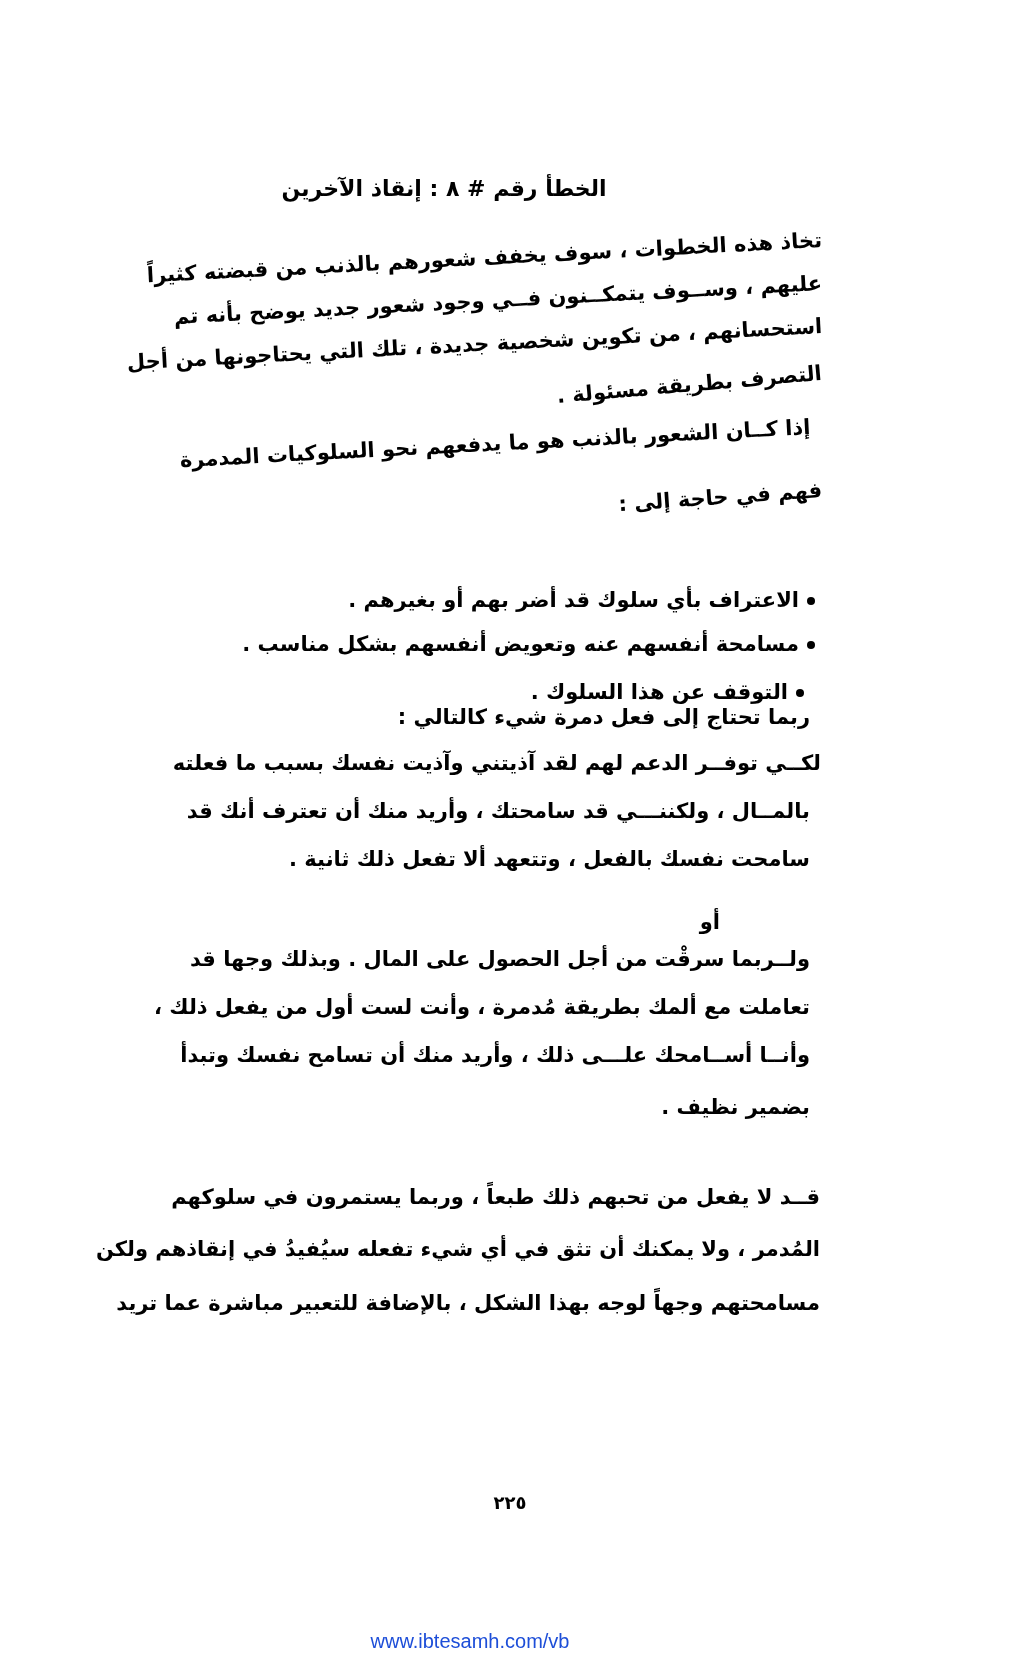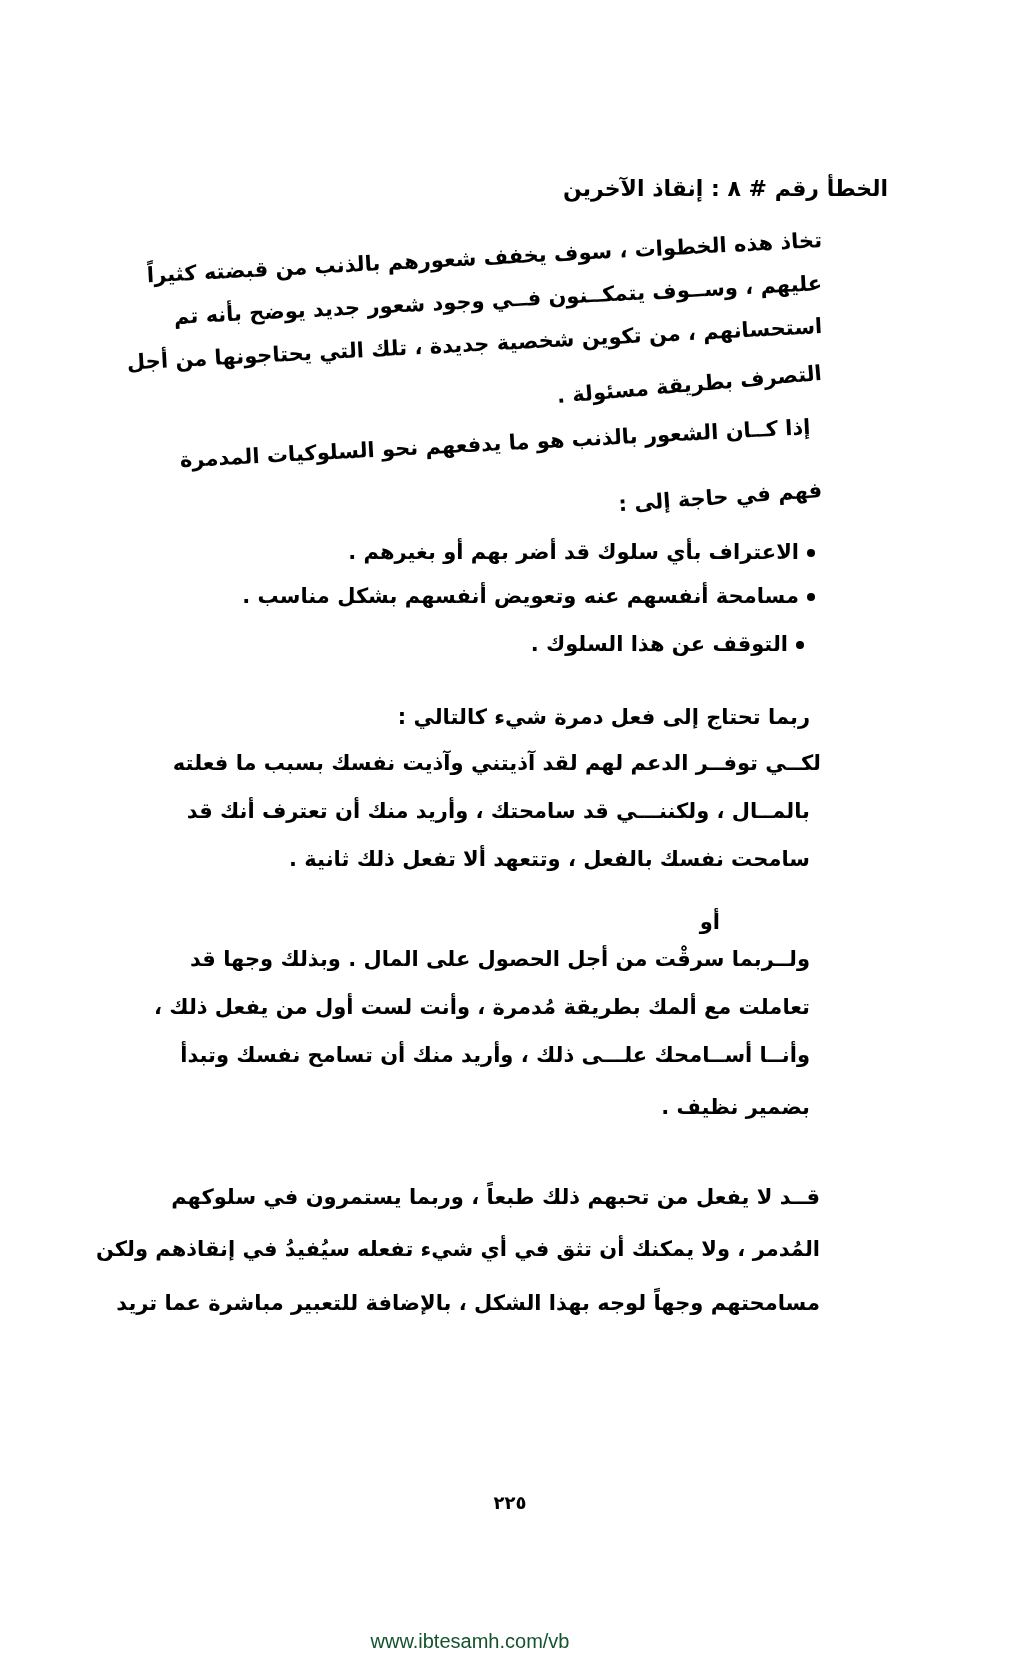--- a/index.html
+++ b/index.html
@@ -5,26 +5,26 @@
   html, body { margin:0; padding:0; }
   body {
     width:1020px; height:1680px; background:#ffffff; position:relative; overflow:hidden;
     font-family:"DejaVu Sans", "Liberation Sans", sans-serif; color:#000;
   }
   .page { position:absolute; left:0; top:0; width:1020px; height:1680px; }
   .line {
     position:absolute; direction:rtl; unicode-bidi:embed; white-space:nowrap;
     font-size:21px; font-weight:bold; line-height:30px; text-align:right;
   }
-  .title { position:absolute; top:176px; left:0; width:888px; text-align:right; font-size:22px; font-weight:bold; direction:rtl; }
+  .title { position:absolute; top:176px; left:0; width:888px; text-align:center; font-size:22px; font-weight:bold; direction:rtl; }
   .skewed { transform-origin: right center; }
-  .bullet-line { position:absolute; direction:rtl; white-space:nowrap; font-size:21px; font-weight:bold; }
+  .bullet-line { position:absolute; direction:rtl; white-space:nowrap; font-size:21px; font-weight:bold;margin-top:48px; }
   .bullet-dot { display:inline-block; width:8px; height:8px; border-radius:50%; background:#000; margin-left:8px; vertical-align:middle; }
   .pagenum { position:absolute; top:1492px; left:0; width:1020px; text-align:center; font-size:18px; font-weight:bold; direction:rtl; }
-  .watermark { position:absolute; top:1630px; left:0; width:940px; text-align:center; font-family:"Liberation Sans", sans-serif; font-size:20px; color:#14532d; }
+  .watermark { position:absolute; top:1630px; left:0; width:940px; text-align:center; font-family:"Liberation Sans", sans-serif; font-size:20px; color:#1d4ed8; }
 </style>
 </head>
 <body>
 
 <div class="page">
 
   <div class="title">الخطأ رقم # ٨ : إنقاذ الآخرين</div>
 
   <div class="line skewed" style="right:198px; top:225px; transform:rotate(-3deg);">تخاذ هذه الخطوات ، سوف يخفف شعورهم بالذنب من قبضته كثيراً</div>
   <div class="line skewed" style="right:198px; top:268px; transform:rotate(-3deg);">عليهم ، وســوف يتمكــنون فــي وجود شعور جديد يوضح بأنه تم</div>

